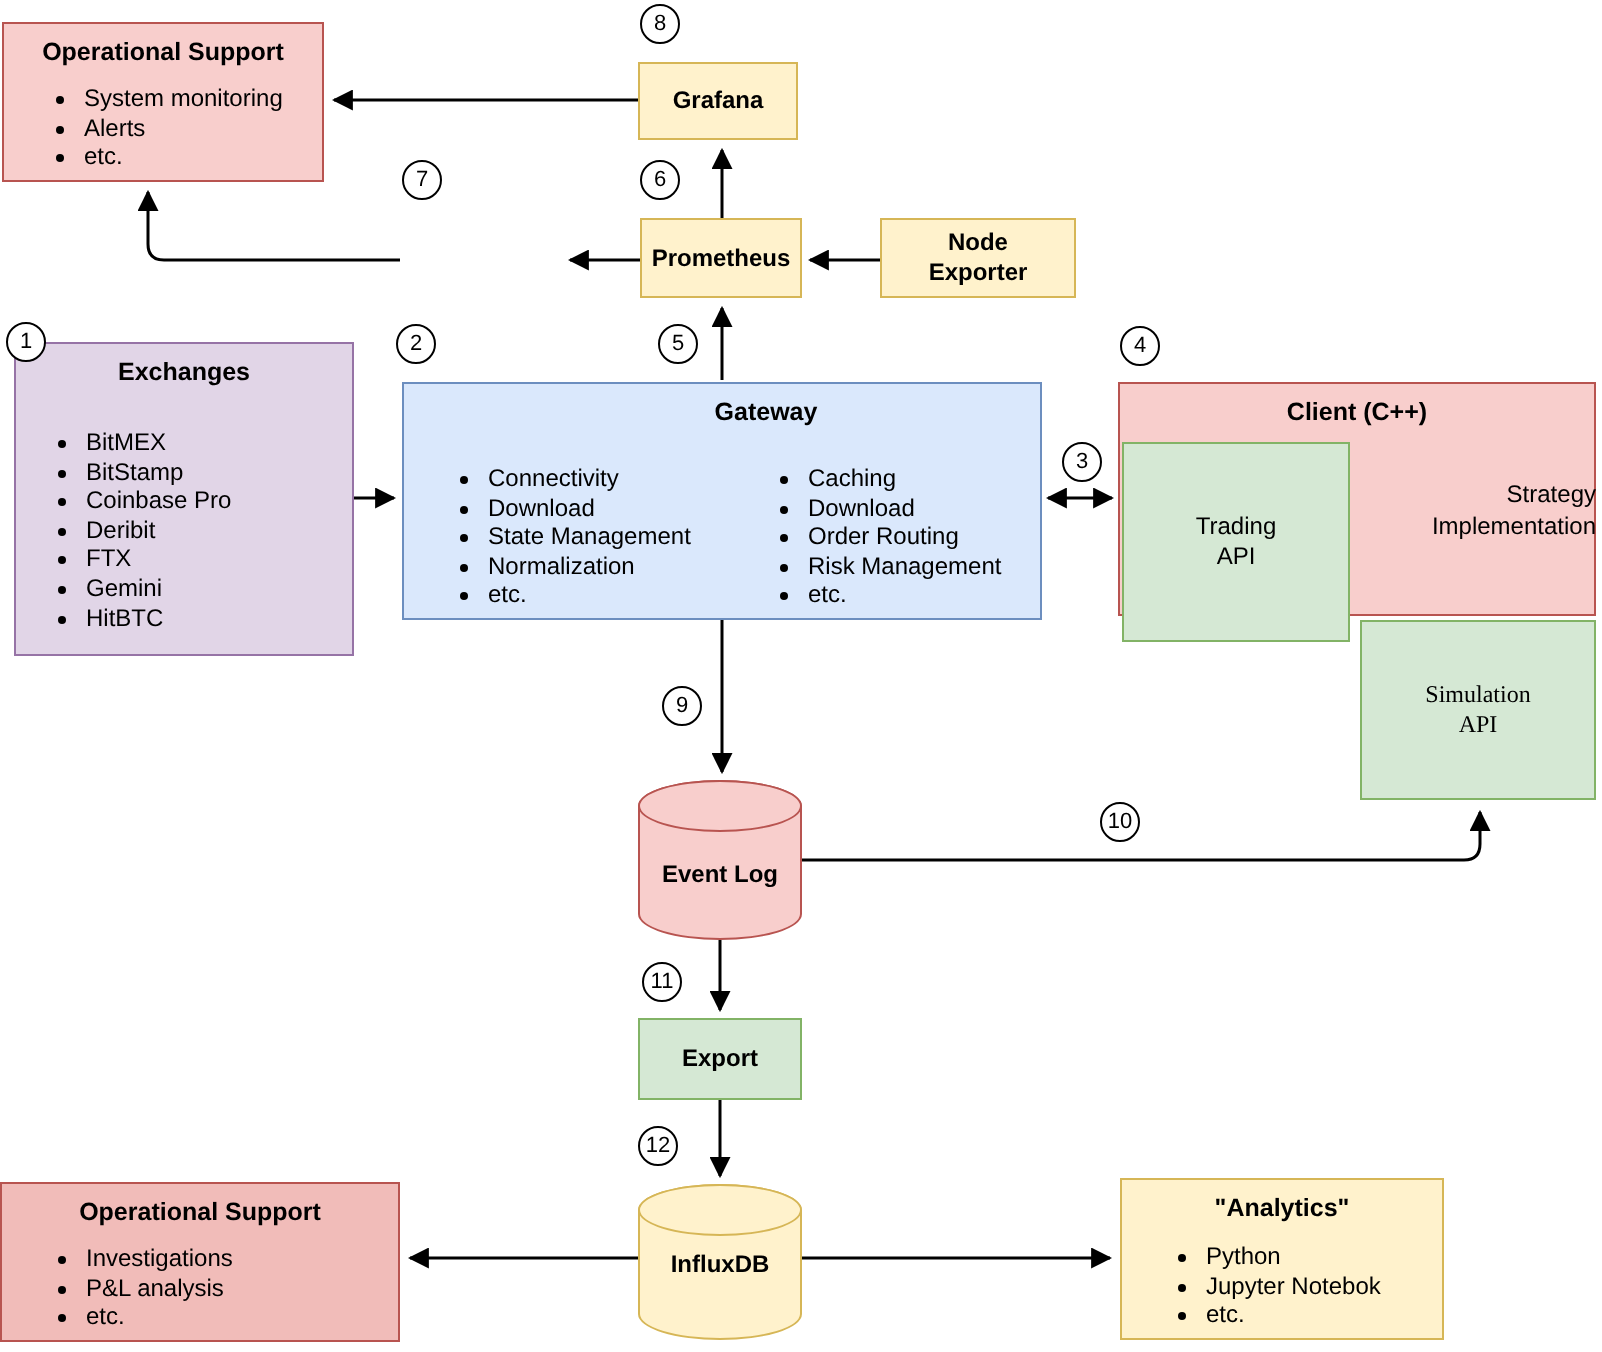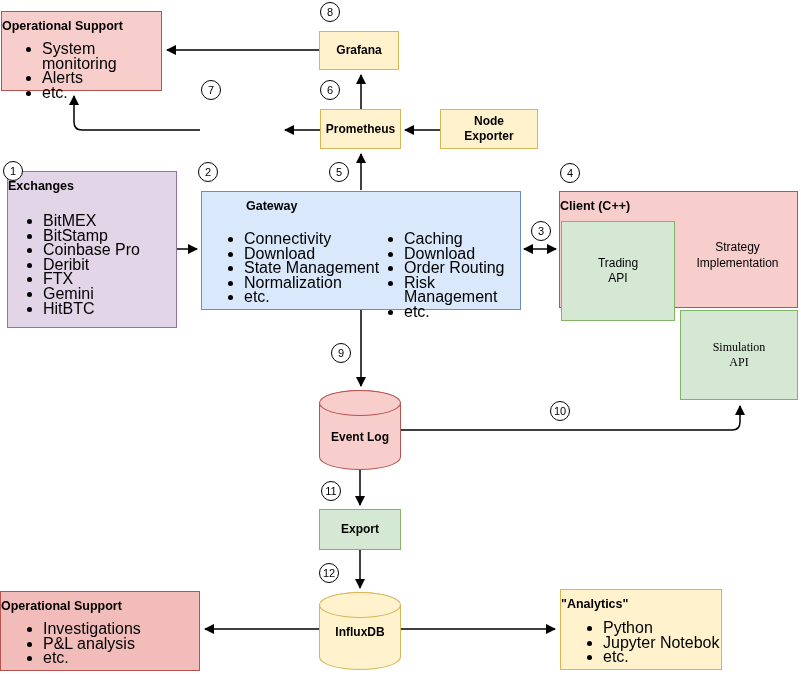--- a/index.html
+++ b/index.html
@@ -20,30 +20,30 @@
   .c-purple { background:var(--purple_fill);   border-color:var(--purple_stroke); }
 
   .center-label {
     display:flex; align-items:center; justify-content:center;
     width:100%; height:100%; text-align:center;
     font-weight:bold; font-size:12px; white-space:pre-line; line-height:1.25;
   }
   .plain { font-weight:normal; }
 
   .box-title {
-    text-align:left; font-weight:bold; font-size:12.5px; padding-top:7px;
+    text-align:center; font-weight:bold; font-size:12.5px; padding-top:7px;
   }
   ul.bullets {
     position:absolute; margin:0; padding-left:28px;
-    font-size:16px; line-height:14.6px; list-style:disc;
+    font-size:12px; line-height:14.6px; list-style:disc;
   }
   ul.bullets li { margin:0; padding:0; }
 
   .free-label {
-    position:absolute; text-align:center; font-size:12px;
+    position:absolute; text-align:right; font-size:12px;
     white-space:pre-line; line-height:1.3;
   }
 
   .badge {
     position:absolute; width:20px; height:20px; box-sizing:border-box;
     border:1px solid #000; border-radius:50%; background:#fff;
     font-size:11px; line-height:18px; text-align:center;
   }
 
   .cylinder { position:absolute; }

